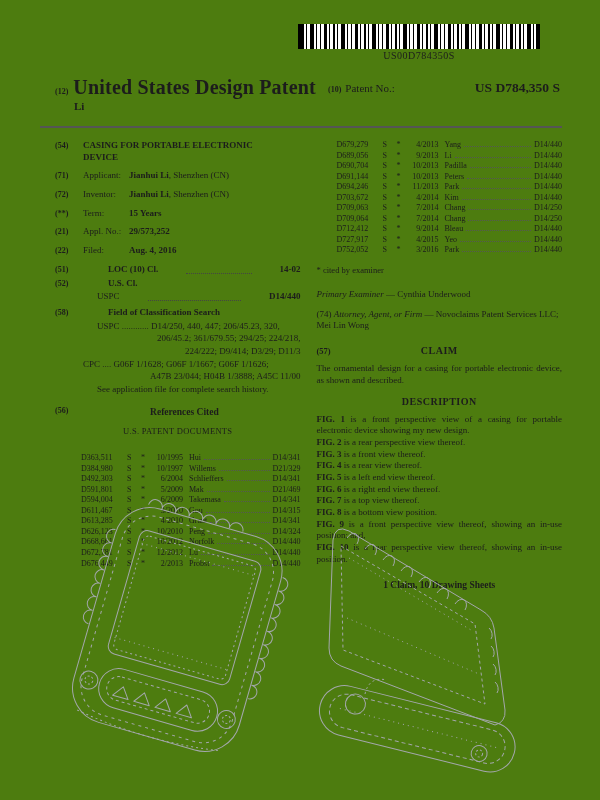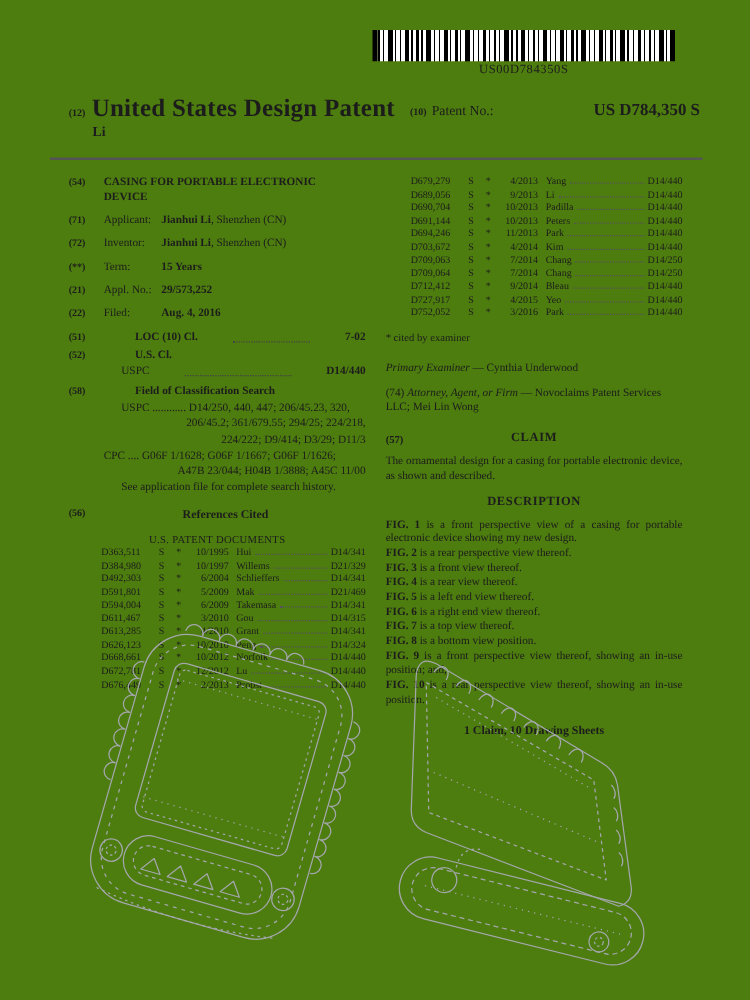--- a/index.html
+++ b/index.html
@@ -32,40 +32,40 @@
   .doc-title { font-size: 20px; font-weight: bold; letter-spacing: 0.2px; white-space: nowrap; }
   .surname { font-size: 11px; font-weight: bold; margin-left: 19px; margin-top: 1px; }
   .hdr-right { width: 232px; flex-shrink: 0; padding-top: 4px; }
   .hr-row { display: flex; align-items: baseline; gap: 4px; margin-bottom: 2px; }
   .hr-label { font-size: 11px; font-weight: normal; white-space: nowrap; }
   .hr-value { font-size: 13.5px; font-weight: bold; margin-left: auto; white-space: nowrap; }
   .stars { font-size: 9px; font-weight: bold; letter-spacing: 1px; }
   .rule { position: absolute; left: 40px; right: 38px; top: 126px; height: 2px; background: #555; }
 
   
-  .columns { position: absolute; left: 55px; top: 140px; right: 54px; display: flex; gap: 16px; }
+  .columns { position: absolute; left: 55px; top: 140px; right: 38px; display: flex; gap: 16px; }
   .col { width: 50%; font-size: 9px; line-height: 1.3; }
 
   .bib-row { display: flex; margin-bottom: 7px; }
   .bib-row .inid { width: 28px; padding-top: 1px; }
   .bib-label { width: 46px; flex-shrink: 0; }
   .bold { font-weight: bold; }
   .bib-val { flex: 1; }
   .leader { flex: 1; border-bottom: 1px dotted #444; margin: 0 3px 2px 3px; min-width: 10px; }
   .right-num { font-weight: bold; white-space: nowrap; }
   .tight { margin-bottom: 2px; gap: 25px; }
   .sub-row { display: flex; margin-left: 28px; margin-bottom: 2px; }
   .indent1 { margin-left: 14px; }
   .ralign { text-align: right; }
   .field-block { margin-left: 28px; margin-bottom: 6px; }
   .field-block div { margin-bottom: 1px; }
 
   .refs-heading-row { display: flex; margin: 10px 0 8px 0; }
   .refs-heading { flex: 1; text-align: center; font-weight: bold; font-size: 9.5px; }
-  .refs-sub { text-align: center; font-size: 8.5px; margin-bottom: 0; letter-spacing: 0.3px; }
+  .refs-sub { text-align: center; font-size: 8.5px; margin-bottom: 16px; letter-spacing: 0.3px; }
 
   .ref-table { padding-left: 26px; }
   .ref-row { display: flex; font-size: 8px; line-height: 1.32; align-items: baseline; }
   .ref-no { width: 46px; white-space: nowrap; }
   .ref-kind { width: 10px; }
   .ref-star { width: 12px; text-align: center; }
   .ref-date { width: 34px; text-align: right; margin-right: 6px; white-space: nowrap; }
   .ref-name { white-space: nowrap; }
   .ref-leader { flex: 1; border-bottom: 1px dotted #555; margin: 0 3px 2px 3px; min-width: 6px; }
   .ref-cls { white-space: nowrap; }
@@ -149,21 +149,21 @@
       <div class="bib-row">
         <span class="inid">(22)</span>
         <span class="bib-label">Filed:</span>
         <span class="bib-val bold">Aug. 4, 2016</span>
       </div>
 
       <div class="bib-row tight">
         <span class="inid">(51)</span>
         <span class="bold">LOC (10) Cl.</span>
         <span class="leader"></span>
-        <span class="right-num">7-02</span>
+        <span class="right-num">14-02</span>
       </div>
 
       <div class="bib-row tight">
         <span class="inid">(52)</span>
         <span class="bold">U.S. Cl.</span>
       </div>
       <div class="sub-row tight">
         <span class="indent1">USPC</span>
         <span class="leader"></span>
         <span class="right-num">D14/440</span>

